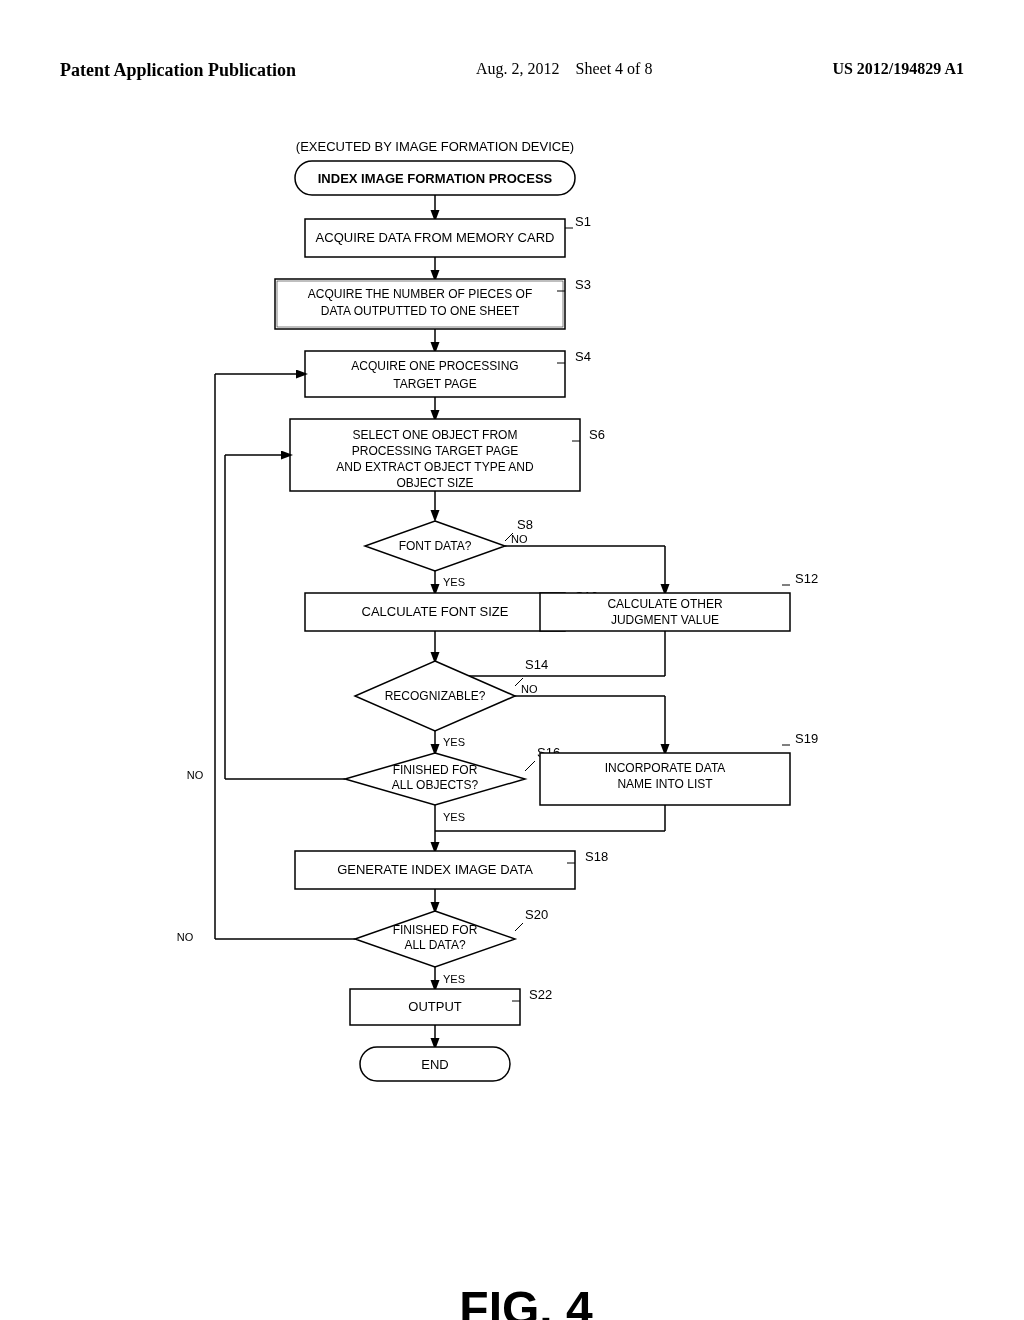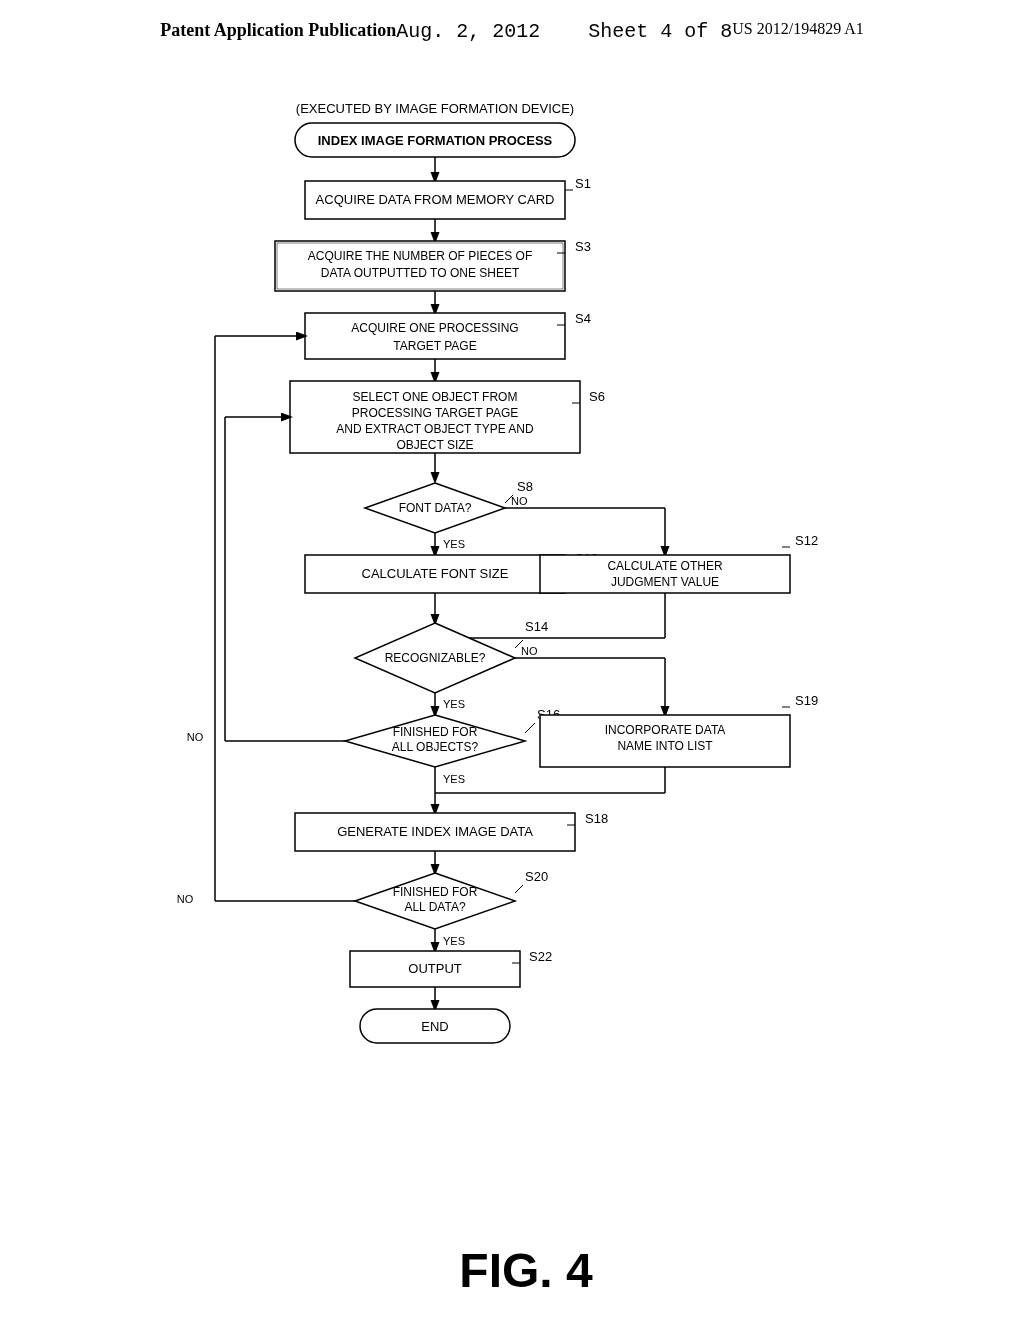--- a/index.html
+++ b/index.html
@@ -6,37 +6,37 @@
     body {
       background: #fff;
       font-family: 'Times New Roman', Times, serif;
       width: 1024px;
       min-height: 1320px;
       position: relative;
       overflow-x: hidden;
     }
     .header {
       display: flex;
-      justify-content: center;
+      justify-content: space-between;
       align-items: flex-start;
       padding: 20px 60px 20px 60px;
       border-bottom: none;
+      margin-top: 40px;
     }
     .header-left {
       font-size: 18px;
       font-weight: bold;
     }
     .header-center {
-      font-size: 20px;
+      font-size: 16px;
       text-align: center;
-      font-family: Liberation Mono, monospace;
     }
     .header-right {
       font-size: 16px;
-      font-weight: normal;
+      font-weight: bold;
     }
     .diagram-area {
       position: relative;
       width: 100%;
       padding: 20px 0;
       margin-left: 33px;
     }
     svg {
       display: block;
       margin: 0 auto;

